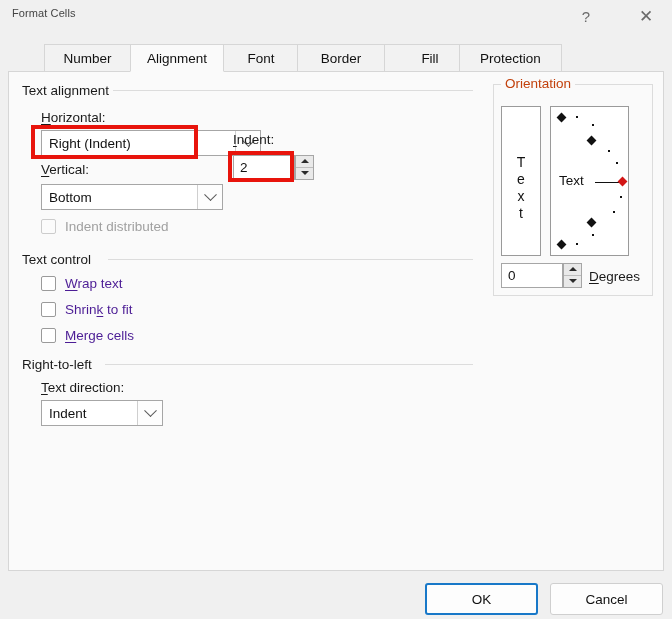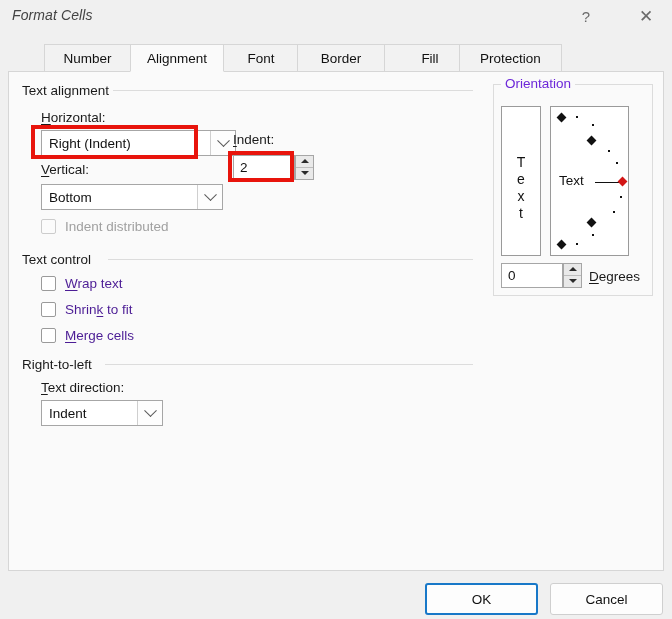--- a/index.html
+++ b/index.html
@@ -21,24 +21,23 @@
   
   .titlebar {
     position: absolute;
     left: 0; top: 0;
     width: 672px; height: 32px;
     background: #f0f0f0;
   }
   .title-text {
     position: absolute;
     left: 12px; top: 7px;
-    font-size: 14px;
+    font-size: 11px;
     color: #444;
     letter-spacing: .1px;
-    font-style: italic;
   }
   .title-btn {
     position: absolute;
     top: 0;
     width: 44px; height: 32px;
     display: flex; align-items: center; justify-content: center;
     color: #6b6b6b;
     cursor: default;
   }
   .title-btn.help { left: 564px; font-size: 15px; }
@@ -94,21 +93,21 @@
     position: absolute;
     box-sizing: border-box;
     border: 1px solid #dcdcdc;
     background: transparent;
   }
   .groupbox-label {
     position: absolute;
     background: #fafafa;
     padding: 0 4px;
     font-size: 13.5px;
-    color: #6d28d9;
+    color: #c2410c;
   }
 
   
   .lbl {
     position: absolute;
     font-size: 13.5px;
     color: #1a1a1a;
     white-space: nowrap;
   }
   .acc { text-decoration: underline; text-underline-offset: 2px; }
@@ -282,21 +281,21 @@
   <div class="tab" style="left:415px;width:103px;">Protection</div>
 </div>
 
 <div class="panel">
 
   <div class="grouplabel" style="left:13px; top:11px;">Text alignment</div>
   <div class="grouprule" style="left:104px; top:18px; width:360px;"></div>
 
   <div class="lbl" style="left:32px; top:38px;"><span class="acc">H</span>orizontal:</div>
 
-  <div class="combo" style="left:32px; top:58px; width:195px; height:26px;">
+  <div class="combo" style="left:32px; top:58px; width:220px; height:26px;">
     <div class="val">Right (Indent)</div>
     <div class="arrow">
         <span class="chev"></span>
       </div>
   </div>
 
   <div class="lbl" style="left:224px; top:60px;"><span class="acc">I</span>ndent:</div>
 
   <div class="textbox" style="left:224px; top:83px; width:62px; height:25px;">
     <span class="val">2</span>

